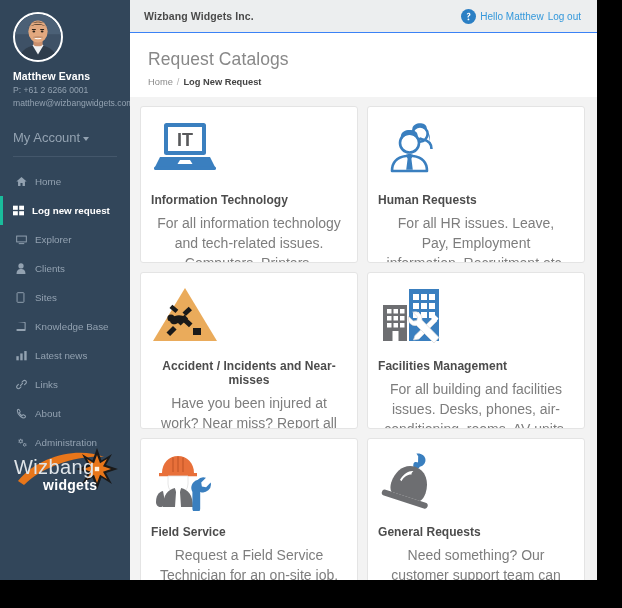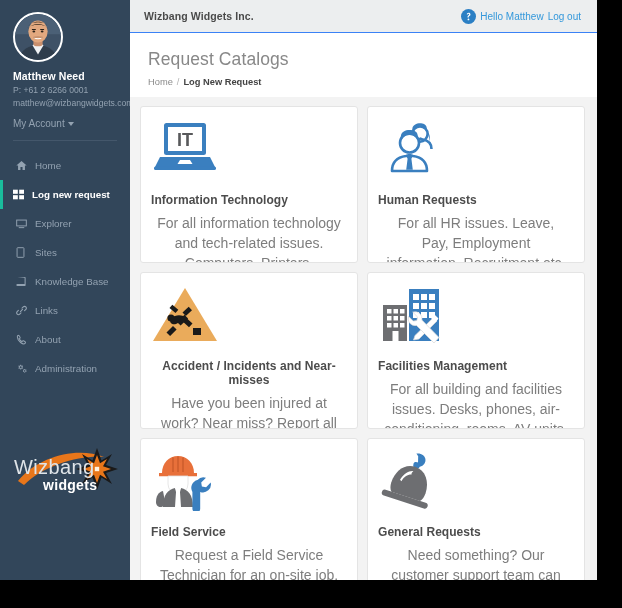--- a/index.html
+++ b/index.html
@@ -53,22 +53,22 @@
     letter-spacing: .1px;
   }
   .profile-line {
     color: #93a2b1;
     font-size: 8.6px;
     margin-top: 3px;
     white-space: nowrap;
   }
   .profile-account {
     color: #93a2b1;
-    font-size: 10px;
-    margin-top: 10px;
+    font-size: 13px;
+    margin-top: 22px;
     cursor: pointer;
   }
   .profile-account .caret {
     display: inline-block;
     margin-left: 3px;
     border-left: 3px solid transparent;
     border-right: 3px solid transparent;
     border-top: 4px solid #93a2b1;
     vertical-align: middle;
   }
@@ -282,21 +282,21 @@
             <ellipse cx="29.5" cy="19" rx="1.5" ry="1.2" fill="#2b2118"></ellipse>
 
             <rect x="18.2" y="16.3" width="4.6" height="1.1" rx="0.5" fill="#2b2118"></rect>
             <rect x="27.2" y="16.3" width="4.6" height="1.1" rx="0.5" fill="#2b2118"></rect>
 
             <path d="M20 25.5 Q25 29.5 30 25.5 Q25 27.2 20 25.5 Z" fill="#ffffff"></path>
             <path d="M20 25.3 Q25 24.6 30 25.3" stroke="#8c5f44" stroke-width="0.6" fill="none"></path>
           </g>
         </svg>
       </div>
-      <div class="profile-name">Matthew Need</div>
+      <div class="profile-name">Matthew Evans</div>
       <div class="profile-line">P: +61 2 6266 0001</div>
       <div class="profile-line">matthew@wizbangwidgets.com</div>
       <div class="profile-account"><span>My Account</span><span class="caret"></span></div>
     </div>
     <div class="profile-sep"></div>
 
     <div class="nav">
 
       <div class="nav-item">
         <span class="nav-ico">
@@ -322,20 +322,29 @@
       <div class="nav-item">
         <span class="nav-ico">
           <svg width="11" height="11" viewBox="0 0 16 16" fill="none" stroke="#93a2b1" stroke-width="1.4">
               <rect x="1" y="3" width="14" height="8.5"></rect>
               <line x1="4" y1="14" x2="12" y2="14"></line>
             </svg>
         </span>
         <span class="nav-label">Explorer</span>
       </div>
 
+      <div class="nav-item">
+        <span class="nav-ico">
+          <svg width="10" height="11" viewBox="0 0 14 16" fill="#93a2b1">
+              <circle cx="7" cy="4.2" r="3.8"></circle>
+              <path d="M0.5 16 C0.5 10.5 3.5 8.8 7 8.8 C10.5 8.8 13.5 10.5 13.5 16 Z"></path>
+            </svg>
+        </span>
+        <span class="nav-label">Clients</span>
+      </div>
 
       <div class="nav-item">
         <span class="nav-ico">
           <svg width="9" height="11" viewBox="0 0 12 16" fill="none" stroke="#93a2b1" stroke-width="1.4">
               <rect x="1" y="1" width="10" height="14" rx="1"></rect>
               <line x1="6" y1="12.6" x2="6" y2="12.6" stroke-width="2"></line>
             </svg>
         </span>
         <span class="nav-label">Sites</span>
       </div>
@@ -343,20 +352,30 @@
       <div class="nav-item">
         <span class="nav-ico">
           <svg width="11" height="11" viewBox="0 0 16 16" fill="#93a2b1">
               <path d="M2 1.5 h11 a1 1 0 0 1 1 1 v11 a1 1 0 0 1 -1 1 H2 a1.5 1.5 0 0 1 0 -3 h10.5 V2.5 Z"></path>
               <rect x="4" y="3.5" width="6" height="1.2" fill="#32465a"></rect>
             </svg>
         </span>
         <span class="nav-label">Knowledge Base</span>
       </div>
 
+      <div class="nav-item">
+        <span class="nav-ico">
+          <svg width="11" height="11" viewBox="0 0 16 16" fill="#93a2b1">
+              <rect x="0.5" y="9" width="3.5" height="6"></rect>
+              <rect x="6.2" y="5" width="3.5" height="10"></rect>
+              <rect x="12" y="1.5" width="3.5" height="13.5"></rect>
+            </svg>
+        </span>
+        <span class="nav-label">Latest news</span>
+      </div>
 
       <div class="nav-item">
         <span class="nav-ico">
           <svg width="11" height="11" viewBox="0 0 16 16" fill="none" stroke="#93a2b1" stroke-width="1.6" stroke-linecap="round">
               <path d="M6.5 9.5 L9.5 6.5"></path>
               <path d="M8.8 4.6 L10.6 2.8 a2.6 2.6 0 0 1 3.7 3.7 L12.5 8.3"></path>
               <path d="M7.2 11.4 L5.4 13.2 a2.6 2.6 0 0 1 -3.7 -3.7 L3.5 7.7"></path>
             </svg>
         </span>
         <span class="nav-label">Links</span>

